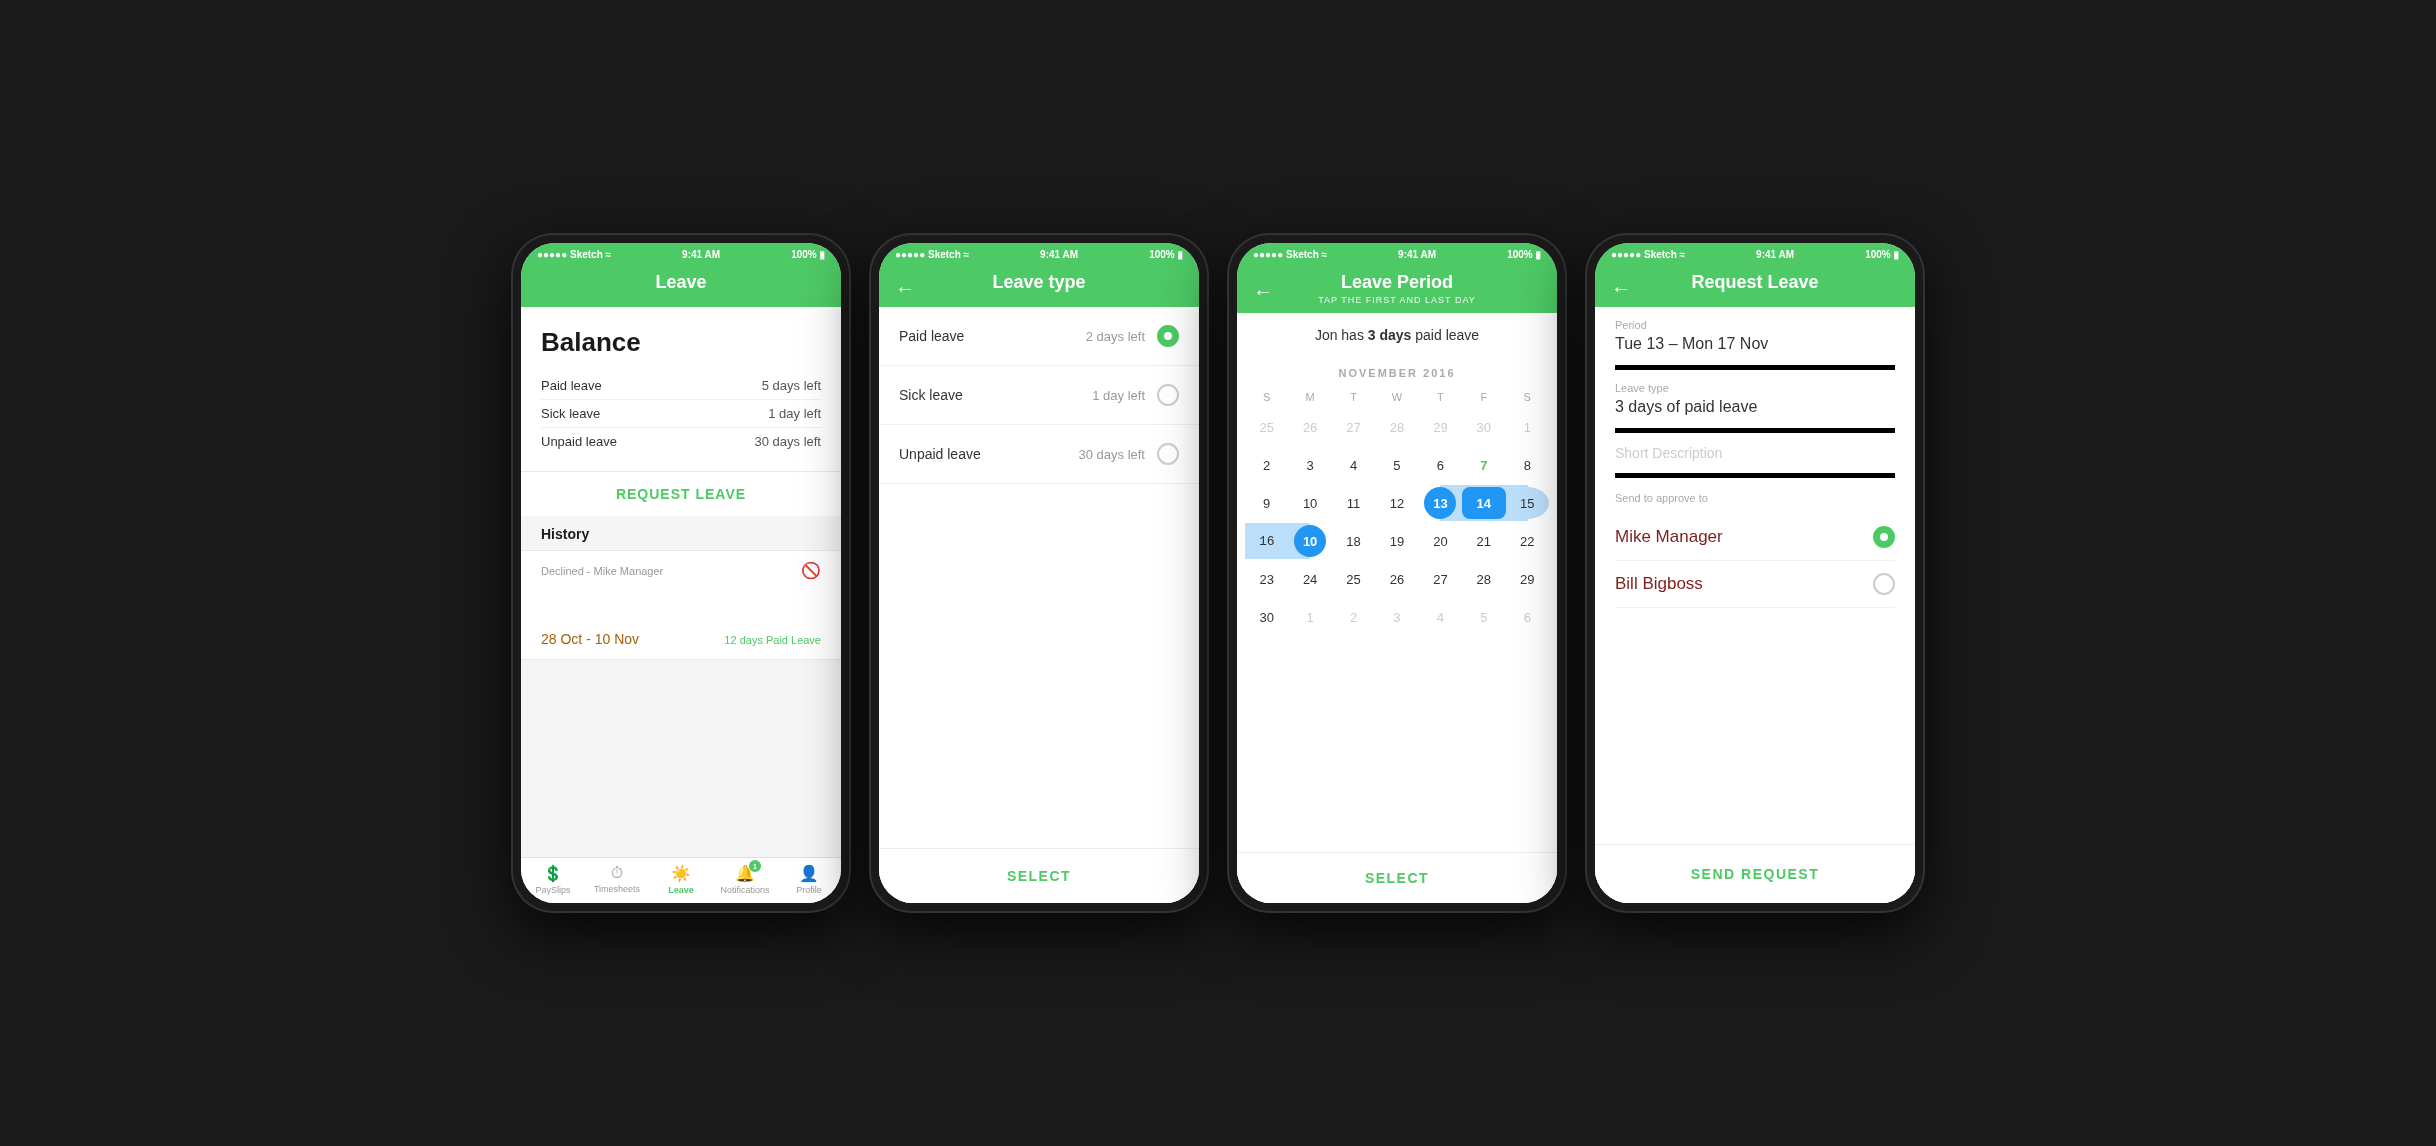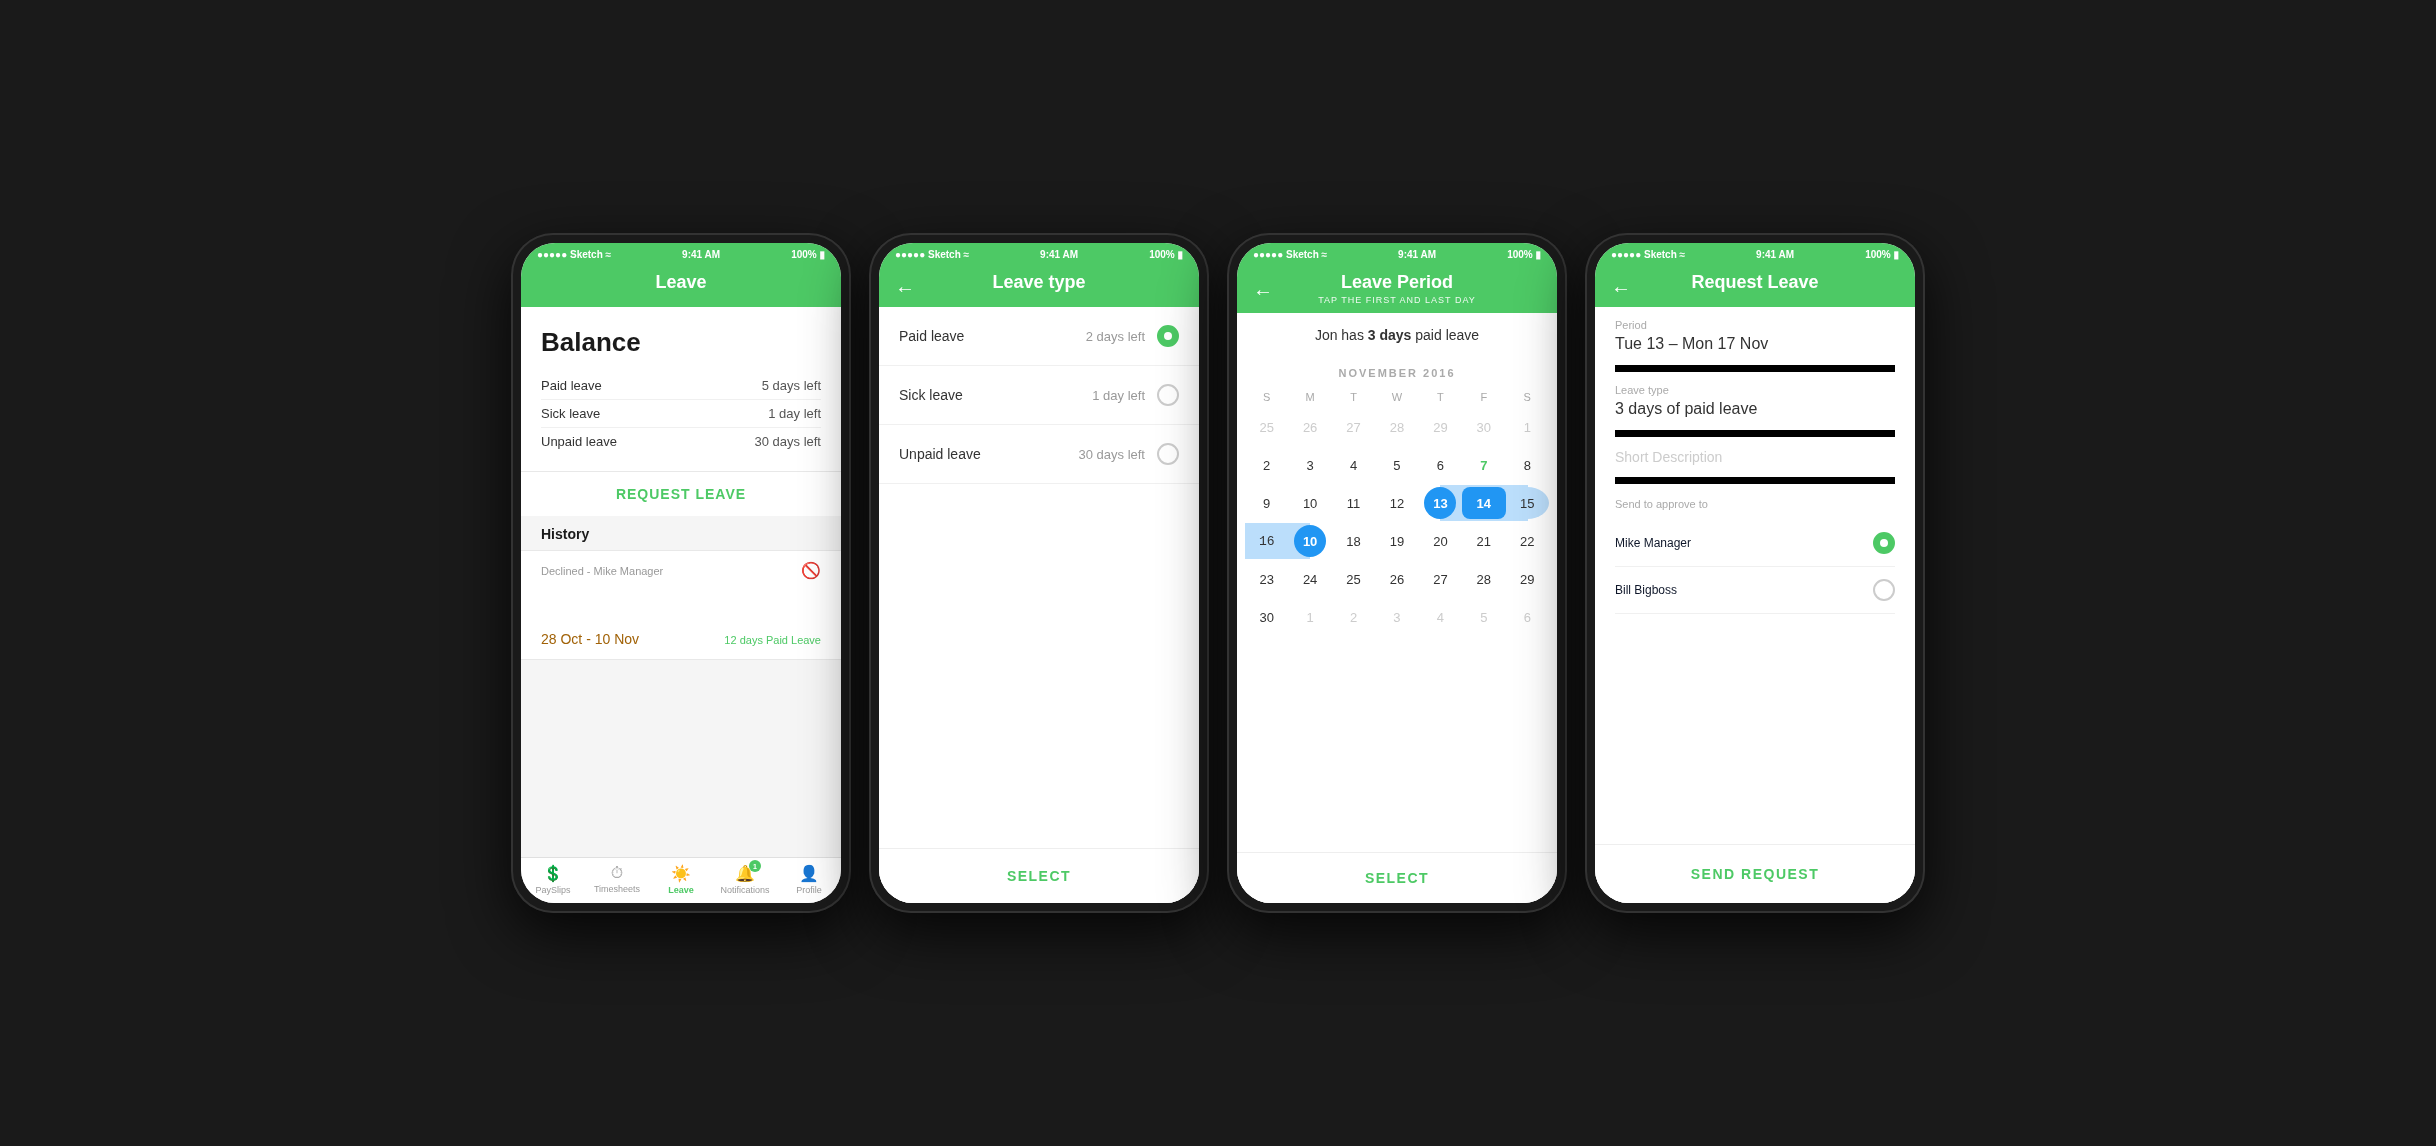--- a/index.html
+++ b/index.html
@@ -314,21 +314,21 @@
       background: linear-gradient(to left, transparent 50%, #bbdefb 50%);
     }
 
     
     .request-form {
       background: white;
       padding: 0 20px;
     }
     .form-field {
       padding: 12px 0;
-      border-bottom: 7px solid #000000;
+      border-bottom: 5px solid #000000;
     }
     .form-label {
       font-size: 11px;
       color: #aaa;
       margin-bottom: 4px;
     }
     .form-value {
       font-size: 16px;
       color: #333;
     }
@@ -346,22 +346,22 @@
       margin-bottom: 10px;
     }
     .approver-item {
       display: flex;
       align-items: center;
       padding: 12px 0;
       border-bottom: 1px solid #f0f0f0;
     }
     .approver-name {
       flex: 1;
-      font-size: 12px;
-      color: #0f172a;
+      font-size: 17px;
+      color: #7f1d1d;
     }
   </style>
 </head>
 <body>
 
 <div class="phones-container">
 
   <div class="phone">
     <div class="phone-inner">
 

